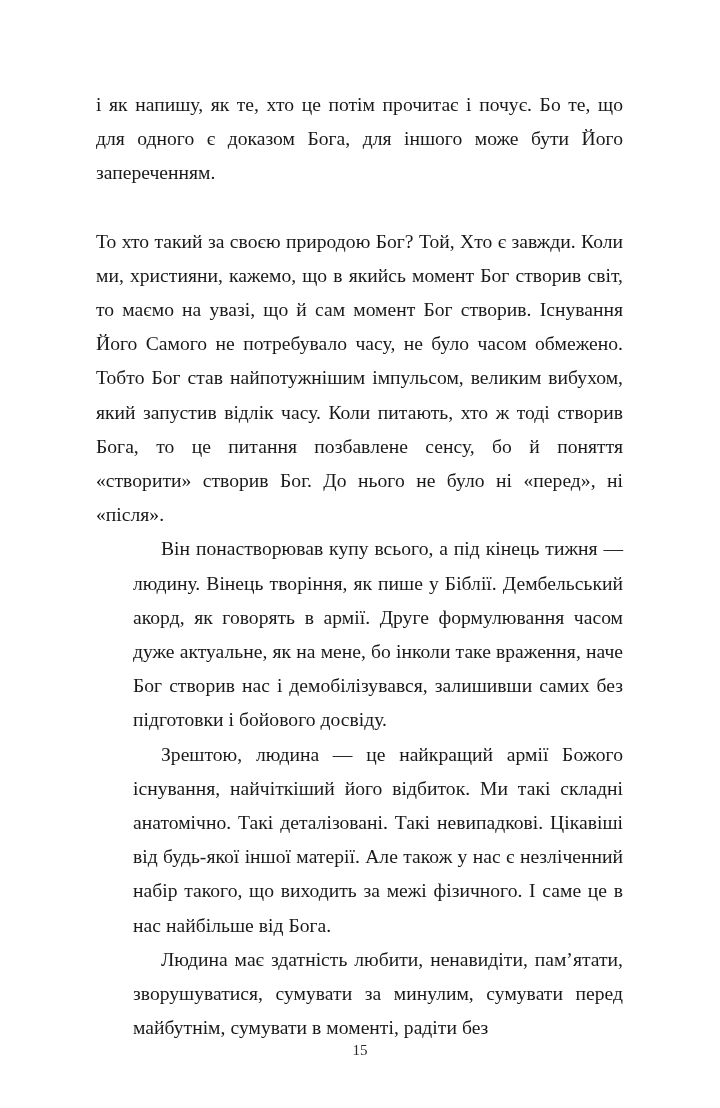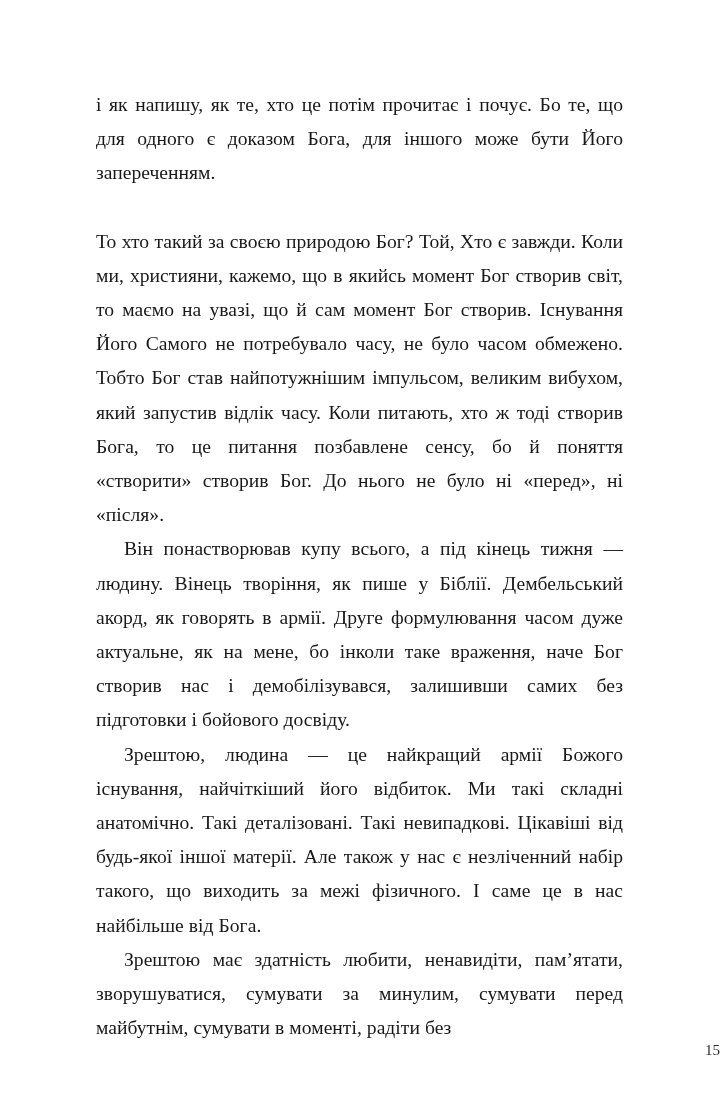--- a/index.html
+++ b/index.html
@@ -46,33 +46,34 @@
   }
 
   
   .para.block-start {
     text-indent: 0;
   }
 
   
   .para.indented {
     text-indent: 28px;
+    margin-left: 37px;
   }
 
   
   .block-gap {
     height: 34px;
   }
 
   .page-number {
     position: absolute;
     left: 0;
     top: 1040px;
     width: 720px;
-    text-align: right;
+    text-align: center;
     font-size: 15px;
     line-height: 20px;
     color: #2b2b2b;
     font-family: "Liberation Serif", "DejaVu Serif", serif;
   }
 </style>
 </head>
 <body>
 
 <div class="page">
@@ -82,21 +83,21 @@
     <div>
       <p class="para block-start">і як напишу, як те, хто це потім прочитає і почує. Бо те, що для одного є доказом Бога, для іншого може бути Його запереченням.</p>
     </div>
 
     <div class="block-gap"></div>
 
     <div>
       <p class="para block-start">То хто такий за своєю природою Бог? Той, Хто є завжди. Коли ми, християни, кажемо, що в якийсь момент Бог створив світ, то маємо на увазі, що й сам момент Бог створив. Існування Його Самого не потребувало часу, не було часом обмежено. Тобто Бог став найпотужнішим імпульсом, великим вибухом, який запустив відлік часу. Коли питають, хто ж тоді створив Бога, то це питання позбавлене сенсу, бо й поняття «створити» створив Бог. До нього не було ні «перед», ні «після».</p>
       <p class="para indented">Він понастворював купу всього, а під кінець тижня — людину. Вінець творіння, як пише у Біблії. Дембельський акорд, як говорять в армії. Друге формулювання часом дуже актуальне, як на мене, бо інколи таке враження, наче Бог створив нас і демобілізувався, залишивши самих без підготовки і бойового досвіду.</p>
       <p class="para indented">Зрештою, людина — це найкращий армії Божого існування, найчіткіший його відбиток. Ми такі складні анатомічно. Такі деталізовані. Такі невипадкові. Цікавіші від будь-якої іншої матерії. Але також у нас є незліченний набір такого, що виходить за межі фізичного. І саме це в нас найбільше від Бога.</p>
-      <p class="para indented">Зрештою має здатність любити, ненавидіти, пам’ятати, зворушуватися, сумувати за минулим, сумувати перед майбутнім, сумувати в моменті, радіти без</p>
+      <p class="para indented">Людина має здатність любити, ненавидіти, пам’ятати, зворушуватися, сумувати за минулим, сумувати перед майбутнім, сумувати в моменті, радіти без</p>
       <p class="para indented"></p>
     </div>
 
   </div>
 
   <div class="page-number">15</div>
 
 </div>
 
 </body></html>

